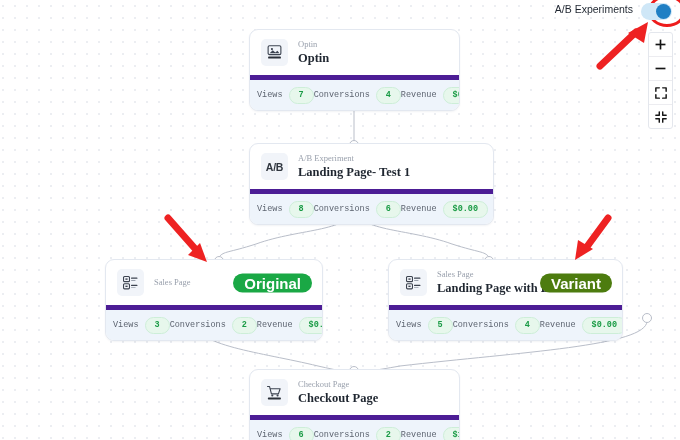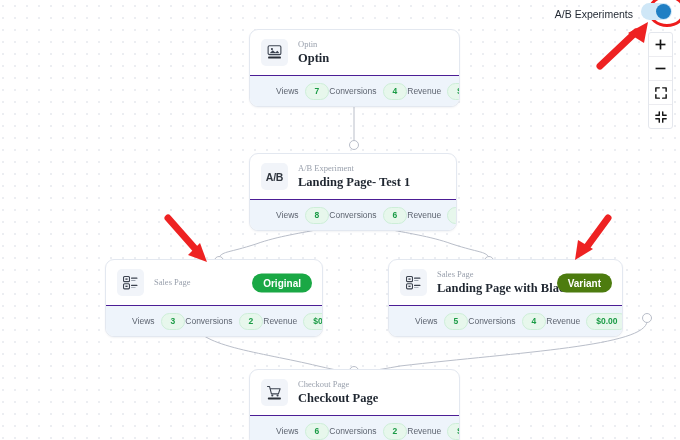--- a/index.html
+++ b/index.html
@@ -99,38 +99,39 @@
     line-height: 15px;
     white-space: nowrap;
   }
 
   .badge {
     position: absolute;
     right: 10px;
     top: 50%;
     transform: translateY(-50%);
     border-radius: 11px;
-    font-size: 10px;
+    font-size: 15px;
     font-weight: 700;
     color: #ffffff;
     padding: 4px 11px;
     line-height: 11px;
     white-space: nowrap;
   }
   .badge-original { background: #1aa845; }
   .badge-variant  { background: #4d7c0f; }
 
   .node-stats {
     display: flex;
     align-items: center;
     background: #eef4fb;
-    border-top: 1px solid #4c1d95;
-    padding: 5px 26px;
+    border-top: 5px solid #4c1d95;
+    padding: 5px 7px;
     height: 20px;
     box-sizing: content-box;
+    font-family: Liberation Mono, monospace;
   }
   .stat {
     display: flex;
     align-items: center;
     white-space: nowrap;
   }
   .stat + .stat { margin-left: auto; }
   .stat-label {
     font-size: 8.5px;
     color: #5d6470;
@@ -146,21 +147,21 @@
     padding: 2px 9px;
     line-height: 11px;
   }
 
   
   #toggle-row {
     position: absolute;
     top: 3px;
     right: 8px;
     display: flex;
-    align-items: flex-end;
+    align-items: flex-start;
     gap: 8px;
     z-index: 6;
   }
   #toggle-label {
     font-size: 10.5px;
     color: #1f2630;
     white-space: nowrap;
   }
   .switch {
     width: 31px;
@@ -275,21 +276,21 @@
         <span class="stat-label">Conversions</span>
         <span class="stat-pill">4</span>
       </div>
       <div class="stat">
         <span class="stat-label">Revenue</span>
         <span class="stat-pill">$0.00</span>
       </div>
     </div>
   </div>
 
-  <div class="node" id="node-ab" style="left:249px; top:153px; width:208px;">
+  <div class="node" id="node-ab" style="left:249px; top:143px; width:245px;">
     <div class="node-body">
       <div class="node-icon">
         <span class="node-icon-ab">A/B</span>
       </div>
       <div class="node-text">
         <div class="node-kicker">A/B Experiment</div>
         <div class="node-title">Landing Page- Test 1</div>
       </div>
     </div>
     <div class="node-stats">

